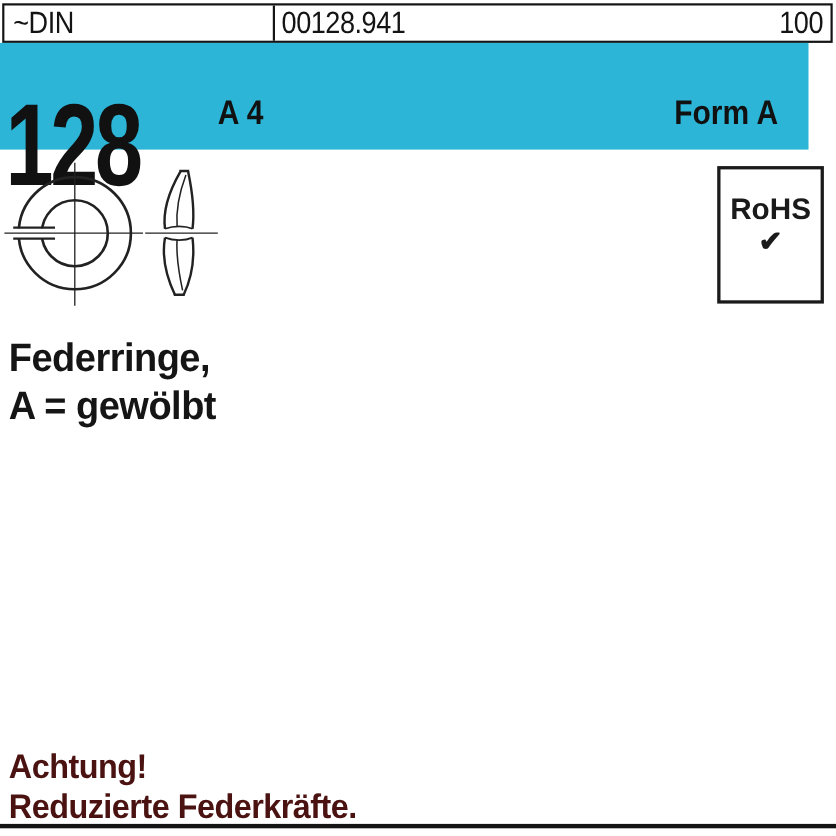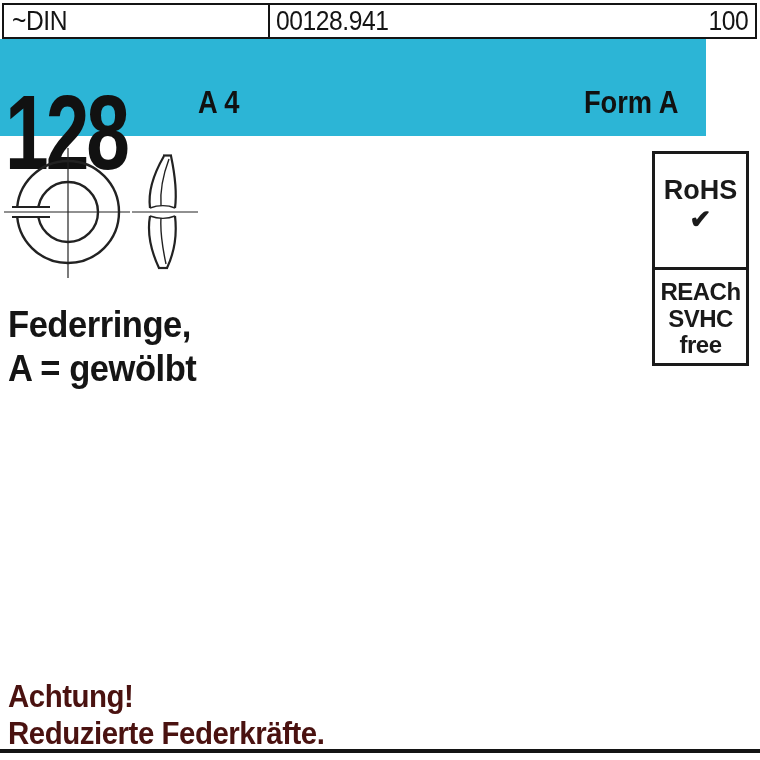--- a/index.html
+++ b/index.html
@@ -5,27 +5,27 @@
   html,body{margin:0;padding:0;background:#fff;}
   .canvas{position:relative;width:760px;height:760px;background:#ffffff;overflow:hidden;
           font-family:"Liberation Sans",sans-serif;color:#141414;}
 
   
   .header-box{position:absolute;left:2px;top:3px;width:755px;height:36px;
               border:2.5px solid #141414;box-sizing:border-box;background:#fff;
               display:flex;align-items:stretch;}
   .hcell{display:flex;align-items:center;font-size:28px;font-weight:500;white-space:nowrap;}
   .hcell .cond{display:inline-block;transform:scaleX(0.88);transform-origin:left center;letter-spacing:-0.5px;}
-  .hcell-left{width:266px;border-right:2.5px solid #141414;box-sizing:border-box;padding-left:8px;}
+  .hcell-left{width:246px;border-right:2.5px solid #141414;box-sizing:border-box;padding-left:8px;}
   .hcell-mid{flex:1;padding-left:6px;}
   .hcell-right{padding-right:7px;align-items:center;}
   .hcell-right .cond{transform-origin:right center;}
 
   
-  .band{position:absolute;left:0;top:39px;width:706px;height:97px;background:#2cb5d6;}
+  .band{position:absolute;left:0;top:39px;width:706px;height:97px;background:#2cb5d6;padding-left:29px;}
   .din-number{position:absolute;left:5px;top:40px;font-size:106px;line-height:1;
               font-weight:800;letter-spacing:-4px;color:#111;
               transform:scaleX(0.74);transform-origin:left top;}
   .band-mid{position:absolute;left:198px;top:46px;font-size:31px;font-weight:700;color:#111;
             transform:scaleX(0.88);transform-origin:left top;}
   .band-form{position:absolute;right:28px;top:46px;font-size:31px;font-weight:700;color:#111;
              transform:scaleX(0.88);transform-origin:right top;}
 
   
   .badge{position:absolute;left:652px;width:97px;box-sizing:border-box;
@@ -98,25 +98,20 @@
       <path d="M161 73 C160 88 163 105 166 119" stroke-width="1.4"></path>
       <path d="M132 67 H198" stroke-width="1.2"></path>
     </g>
   </svg>
 
   <div class="badge badge-rohs">
     <div>RoHS</div>
     <div class="check">✔</div>
   </div>
 
-  <div class="badge badge-reach">
-    <div>REACh</div>
-    <div>SVHC</div>
-    <div>free</div>
-  </div>
 
   <div class="title">
     <div>Federringe,</div>
     <div>A = gewölbt</div>
   </div>
 
   <div class="warning" style="color: rgb(74, 18, 16);">
     <div>Achtung!</div>
     <div>Reduzierte Federkräfte.</div>
   </div>

